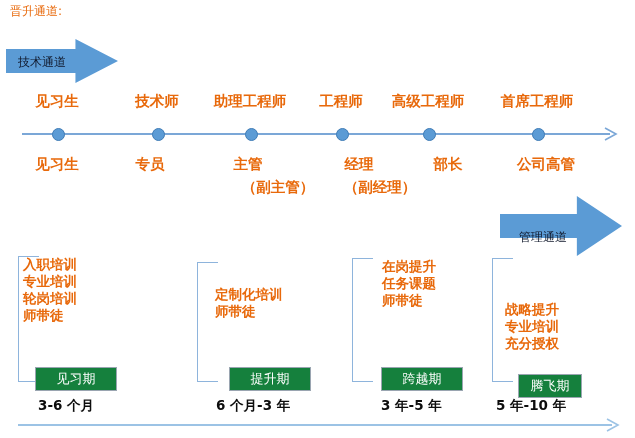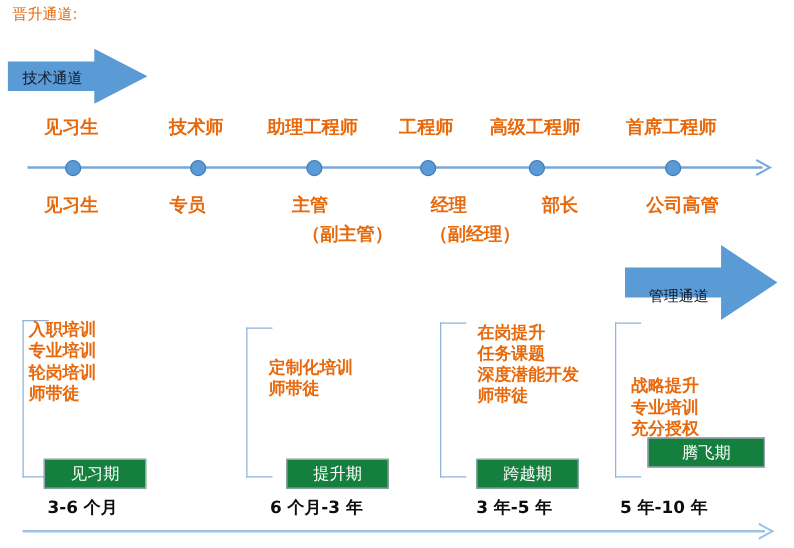--- a/index.html
+++ b/index.html
@@ -213,33 +213,32 @@
     <div>定制化培训</div>
     <div>师带徒</div>
   </div>
   <div class="abs stage-box" style="left:229px; top:367px; width:82px;">提升期</div>
   <div class="abs stage-duration" style="left:216px;">6 个月-3 年</div>
 
   <div class="abs bracket" style="left:352px; top:258px; width:20px; height:122px;"></div>
   <div class="abs stage-text" style="left:382px; top:258px;">
     <div>在岗提升</div>
     <div>任务课题</div>
-    <div>深度潜能开发</div>
     <div>师带徒</div>
   </div>
   <div class="abs stage-box" style="left:381px; top:367px; width:82px;">跨越期</div>
   <div class="abs stage-duration" style="left:381px;">3 年-5 年</div>
 
   <div class="abs bracket" style="left:492px; top:258px; width:20px; height:122px;"></div>
   <div class="abs stage-text" style="left:505px; top:258px;margin-top:43px;">
     <div>战略提升</div>
     <div>专业培训</div>
     <div>充分授权</div>
   </div>
-  <div class="abs stage-box" style="left:518px; top:350px; width:94px;">腾飞期</div>
+  <div class="abs stage-box" style="left:518px; top:374px; width:64px;">腾飞期</div>
   <div class="abs stage-duration" style="left:496px;">5 年-10 年</div>
 
   <div class="abs" id="bottom-line"></div>
   <svg class="abs" id="bottom-arrowhead" viewBox="0 0 16 16">
     <path d="M1 2 L12 8 L1 14" fill="none" stroke="#9CC3E5" stroke-width="1.6"></path>
   </svg>
 
 </div>
 
 </body></html>

